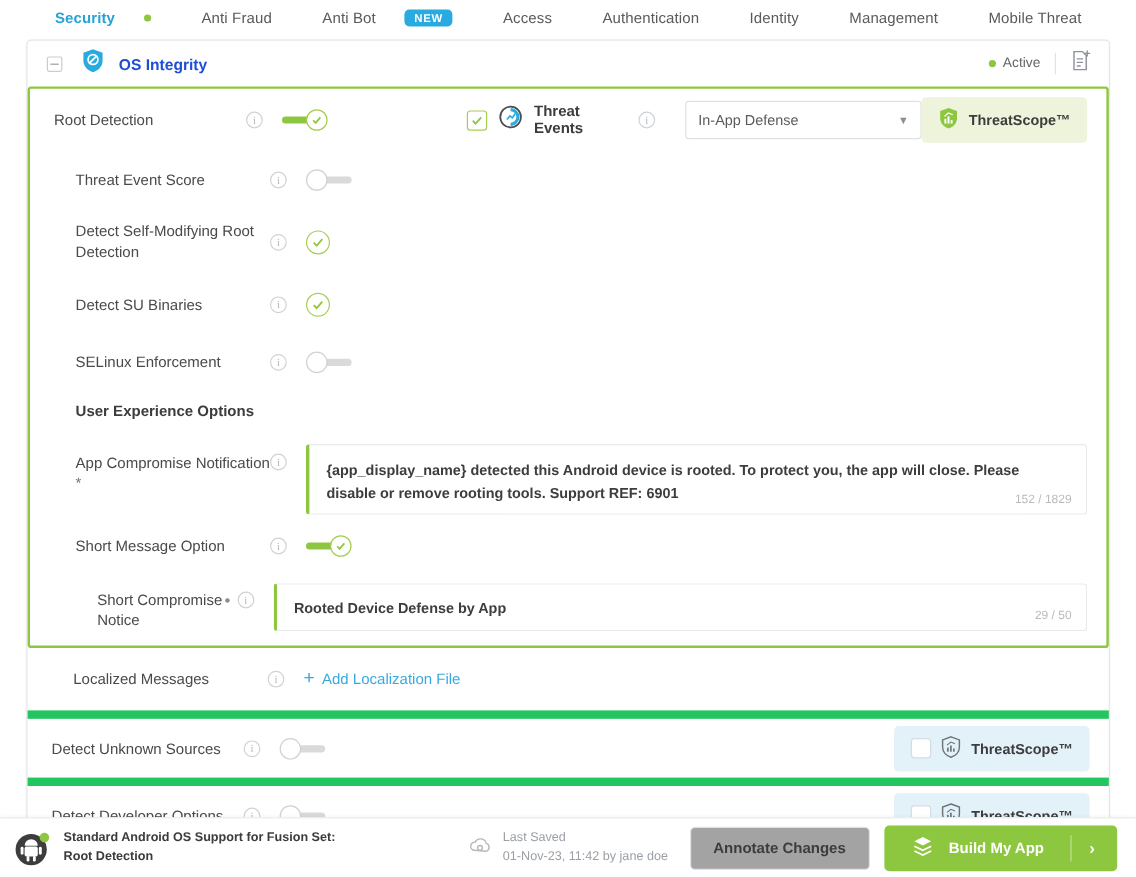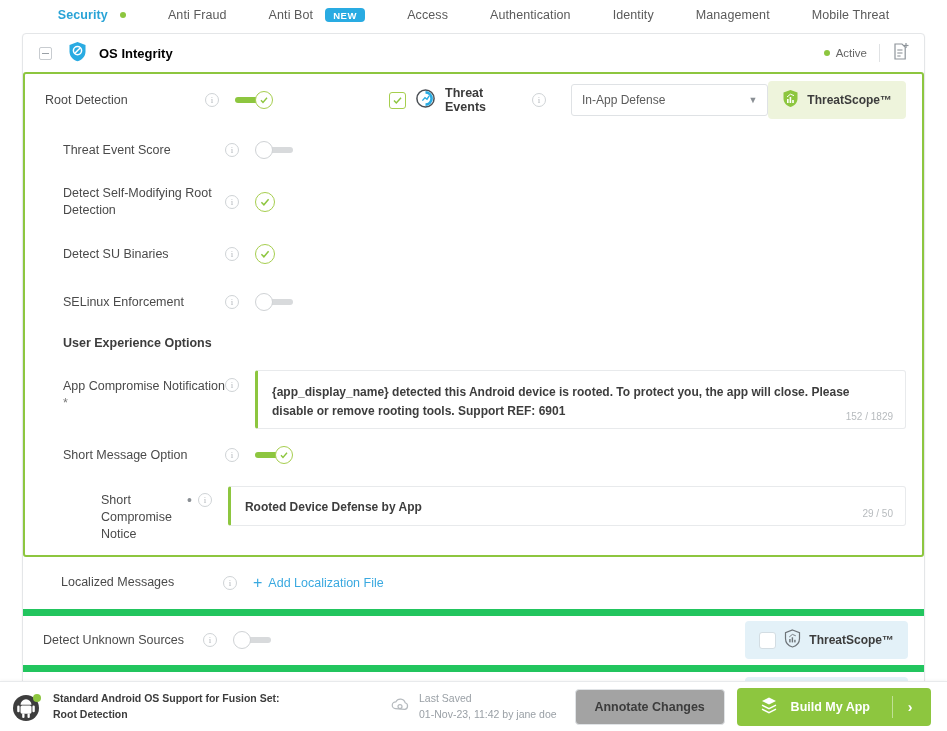--- a/index.html
+++ b/index.html
@@ -12,21 +12,21 @@
   }
   .app { position: relative; width: 947px; height: 731px; background: #fff; }
 
   
   .topnav {
     height: 28px; display: flex; align-items: center; justify-content: center;
     gap: 0px; background: #fff; padding-top: 2px;
   }
   .nav-item {
     font-size: 12.5px; color: #5a5a5a; padding: 0 21px; position: relative;
-    white-space: nowrap; display: flex; align-items: center; gap: 12px;
+    white-space: nowrap; display: flex; align-items: center; gap: 24px;
     cursor: pointer; letter-spacing: .1px;
   }
   .nav-item.active { color: #29a3d6; font-weight: 600; }
   .nav-dot { width: 6px; height: 6px; border-radius: 50%; background: #8dc63f; display: inline-block; }
   .new-badge {
     background: #29ABE2; color: #fff; font-size: 9.5px; font-weight: 700;
     padding: 3px 8px 2px; border-radius: 4px; letter-spacing: .6px; line-height: 1;
   }
 
   
@@ -39,42 +39,42 @@
     height: 38px; display: flex; align-items: center; padding: 0 14px 0 16px;
     border-bottom: none;
   }
   .collapse-box {
     width: 13px; height: 13px; border: 1px solid #c8ccd0; border-radius: 2px;
     display: flex; align-items: center; justify-content: center; cursor: pointer;
     background: #fff; flex: 0 0 auto;
   }
   .collapse-box i { display:block; width: 7px; height: 1px; background: #9aa0a6; }
   .shield-blue { margin-left: 16px; flex: 0 0 auto; }
-  .card-title { margin-left: 12px; font-size: 13px; font-weight: 700; color: #000000; }
+  .card-title { margin-left: 12px; font-size: 13px; font-weight: 700; color: #1d4ed8; }
   .header-right { margin-left: auto; display: flex; align-items: center; gap: 12px; }
   .status-badge { display: flex; align-items: center; gap: 6px; font-size: 11.5px; color: #666; }
   .vsep { width: 1px; height: 18px; background: #e0e2e4; }
 
   
   .highlight {
     border: 2px solid #8dc63f; border-radius: 3px;
     margin: 0 0 0 0; position: relative;
   }
 
   .row {
     display: flex; align-items: center; min-height: 48px;
     padding: 0 16px 0 0; position: relative;
   }
   .row.divider-top { border-top: 7px solid #22c55e; }
   .row-label {
     font-size: 12.5px; color: #4a4a4a; width: 180px; flex: 0 0 auto;
     padding-left: 20px; line-height: 1.35;
   }
   .row-label.indent1 { padding-left: 38px; width: 200px; }
-  .row-label.indent2 { padding-left: 76px; width: 162px; }
+  .row-label.indent2 { padding-left: 56px; width: 162px; }
   .row-label.bold { font-weight: 700; color: #3c3c3c; }
   .req-star { color: #777; }
 
   .info-ico {
     width: 14px; height: 14px; border-radius: 50%; border: 1px solid #cfd3d6;
     color: #b4b9bd; font-size: 9px; line-height: 12px; text-align: center;
     flex: 0 0 auto; font-family: "Liberation Serif", serif; cursor: pointer;
     background: #fff; user-select: none;
   }
   .ctl-slot { width: 60px; flex: 0 0 auto; display: flex; align-items: center; margin-left: 16px; }

